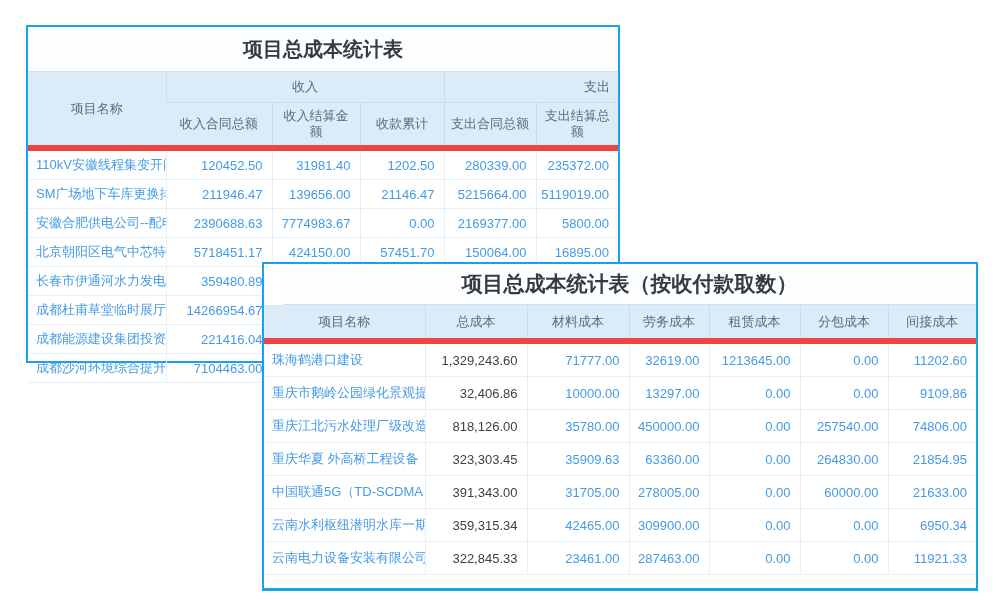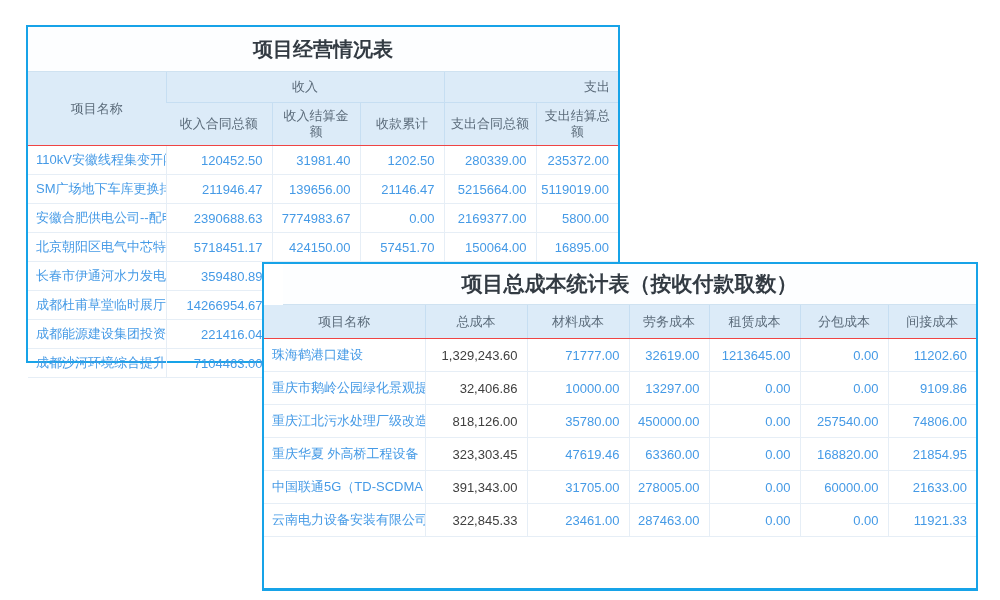--- a/index.html
+++ b/index.html
@@ -25,37 +25,37 @@
   th{
     background:#dcebf8;color:#5b6b7a;font-weight:normal;font-size:13px;
     text-align:center;padding:0 5px;overflow:hidden;margin-left:36px;
   }
   th + th{border-left:1px solid #c6def2;}
   .group-row th{height:30px;}
   .grp{border-bottom:1px solid #c6def2;}
   .grp-expense{text-align:right;padding-right:8px;}
   #t1 .sub-row th{height:42px;line-height:1.25;}
   #t2 .hdr-row th{height:33px;}
-  thead th{border-bottom:1px solid #ef4444;}
+  thead th{border-bottom:6px solid #ef4444;}
   td{
     font-size:13px;overflow:hidden;white-space:nowrap;
     border-bottom:1px solid #e6eef6;
   }
   td + td{border-left:1px solid #e6eef6;}
   #t1 td{height:26px;}
   #t2 td{height:30px;}
   .name{color:#459ae6;text-align:left;padding-left:8px;}
   .num{color:#459ae6;text-align:right;padding-right:9px;}
   .dark{color:#404040;}
 </style>
 </head>
 <body>
 
 <div class="card" id="t1">
-  <div class="card-title">项目经营情况表</div>
+  <div class="card-title">项目总成本统计表</div>
   <table>
     <colgroup>
       <col style="width:138px">
         <col style="width:106px">
         <col style="width:88px">
       <col style="width:84px">
         <col style="width:92px">
         <col style="width:82px">
     </colgroup>
     <thead>
@@ -201,37 +201,46 @@
           <td class="num">35780.00</td>
           <td class="num">450000.00</td>
           <td class="num">0.00</td>
           <td class="num">257540.00</td>
           <td class="num">74806.00</td>
         </tr>
 
         <tr class="data-row">
           <td class="name">重庆华夏 外高桥工程设备</td>
           <td class="num dark">323,303.45</td>
-          <td class="num">47619.46</td>
+          <td class="num">35909.63</td>
           <td class="num">63360.00</td>
           <td class="num">0.00</td>
-          <td class="num">168820.00</td>
+          <td class="num">264830.00</td>
           <td class="num">21854.95</td>
         </tr>
 
         <tr class="data-row">
           <td class="name">中国联通5G（TD-SCDMA）</td>
           <td class="num dark">391,343.00</td>
           <td class="num">31705.00</td>
           <td class="num">278005.00</td>
           <td class="num">0.00</td>
           <td class="num">60000.00</td>
           <td class="num">21633.00</td>
         </tr>
 
+        <tr class="data-row">
+          <td class="name">云南水利枢纽潜明水库一期</td>
+          <td class="num dark">359,315.34</td>
+          <td class="num">42465.00</td>
+          <td class="num">309900.00</td>
+          <td class="num">0.00</td>
+          <td class="num">0.00</td>
+          <td class="num">6950.34</td>
+        </tr>
 
         <tr class="data-row">
           <td class="name">云南电力设备安装有限公司</td>
           <td class="num dark">322,845.33</td>
           <td class="num">23461.00</td>
           <td class="num">287463.00</td>
           <td class="num">0.00</td>
           <td class="num">0.00</td>
           <td class="num">11921.33</td>
         </tr>

